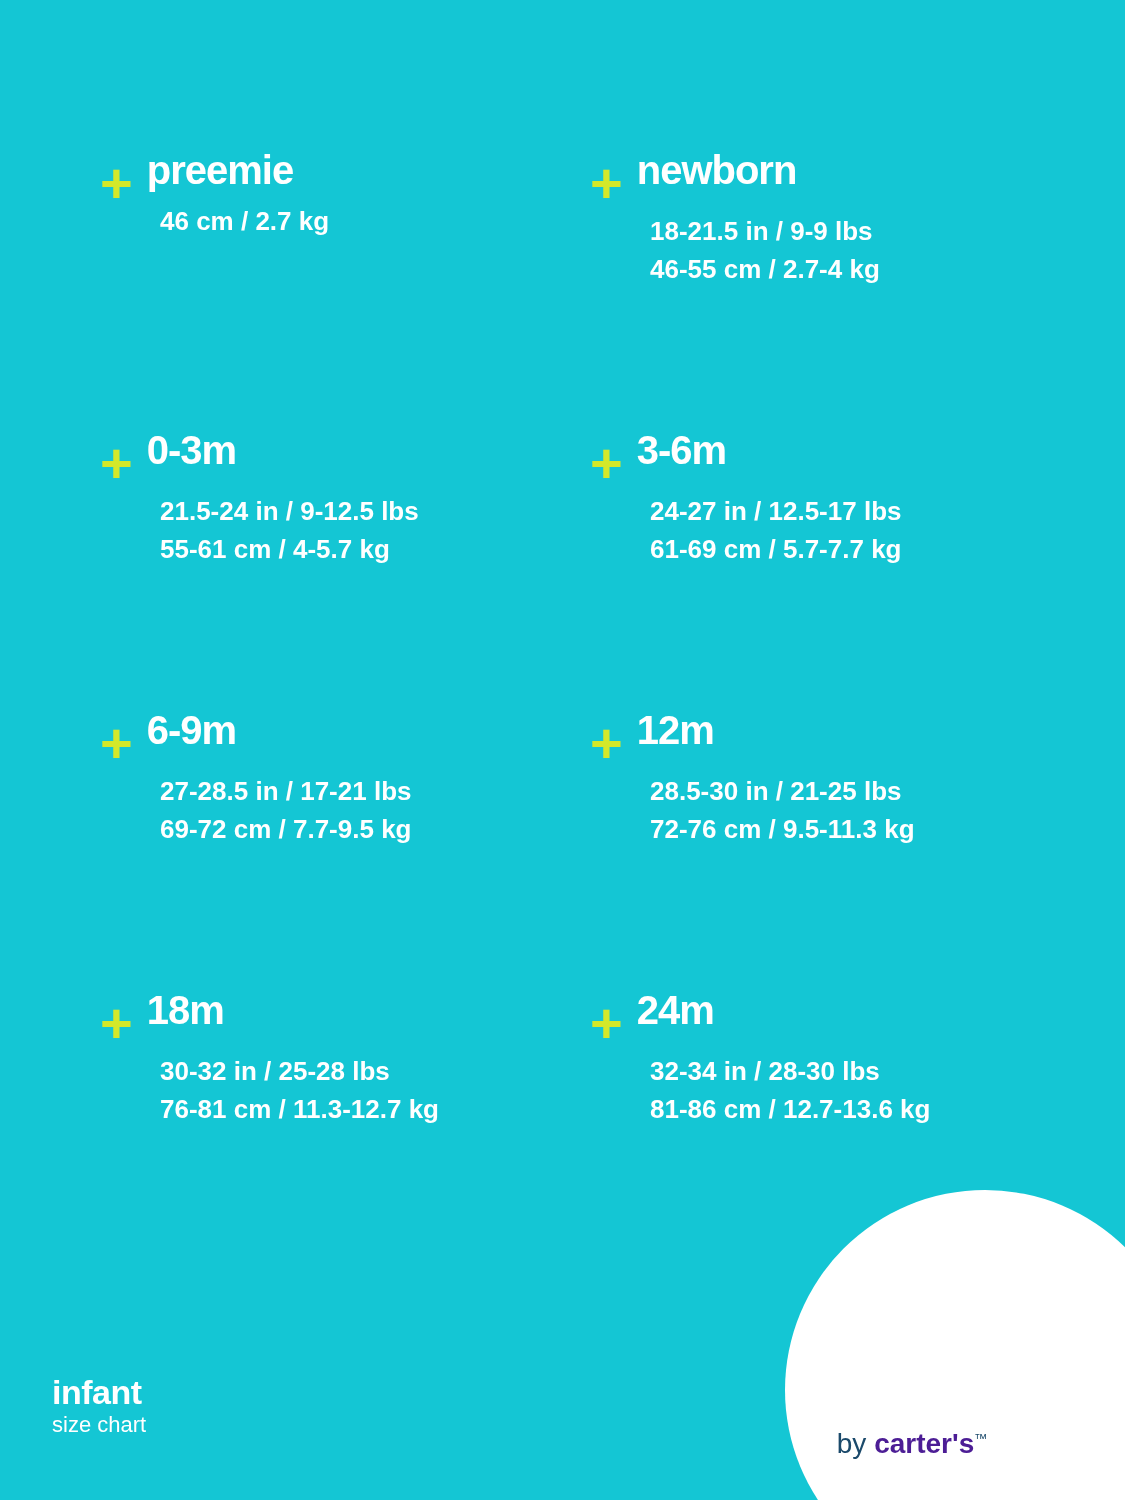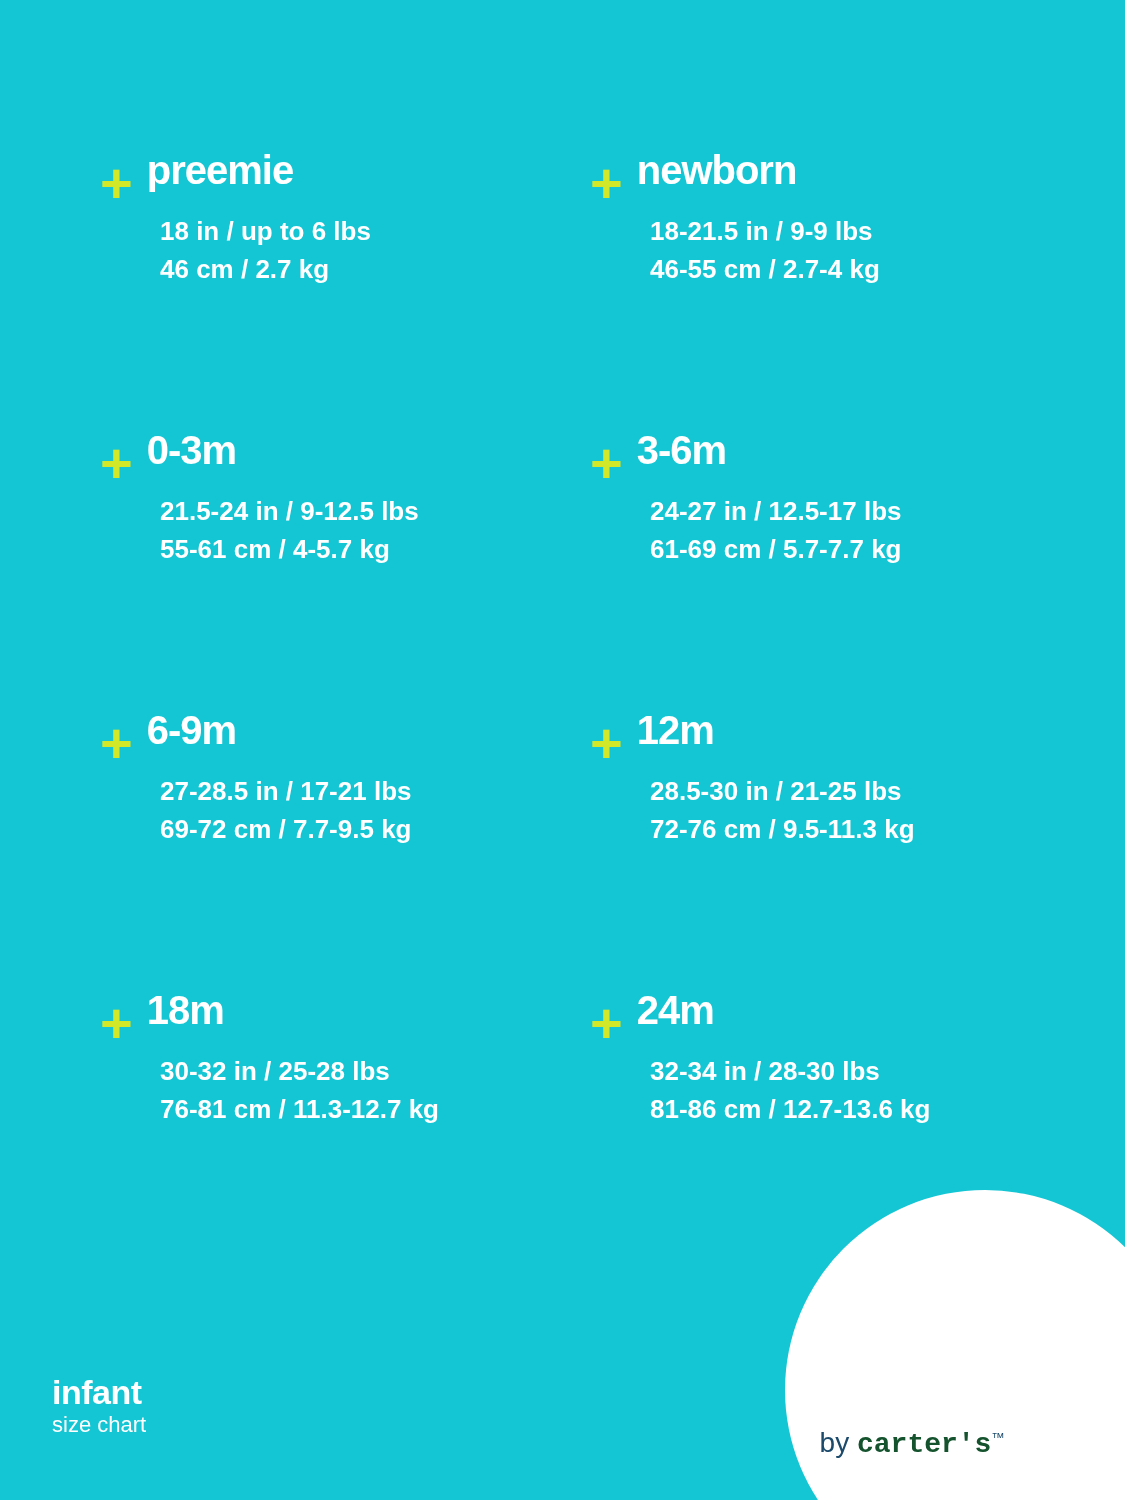--- a/index.html
+++ b/index.html
@@ -130,23 +130,22 @@
   .logo-sub {
     margin-top: 6px;
     font-size: 28px;
     white-space: nowrap;
   }
   .logo-by {
     color: #1b4a6b;
     font-weight: normal;
   }
   .logo-carters {
-    color: #14532d;
-    font-weight: bold;
-    font-family: Liberation Mono, monospace;
+    color: #4c1d95;
+    font-weight: bold;
   }
   .logo-tm {
     font-size: 13px;
     vertical-align: super;
     color: #1b4a6b;
   }
   .dotline {
     position: relative;
     display: inline-block;
   }
@@ -167,21 +166,20 @@
 
 <div id="chart">
 
   <div class="grid">
 
     <div class="cell">
       <div class="size-head">
         <span class="plus">+</span>
         <span class="size-name">preemie</span>
       </div>
-      <div class="detail first">18 in / up to 6 lbs</div>
       <div class="detail">46 cm / 2.7 kg</div>
     </div>
 
     <div class="cell">
       <div class="size-head">
         <span class="plus">+</span>
         <span class="size-name">newborn</span>
       </div>
       <div class="detail first">18-21.5 in / 9-9 lbs</div>
       <div class="detail">46-55 cm / 2.7-4 kg</div>

